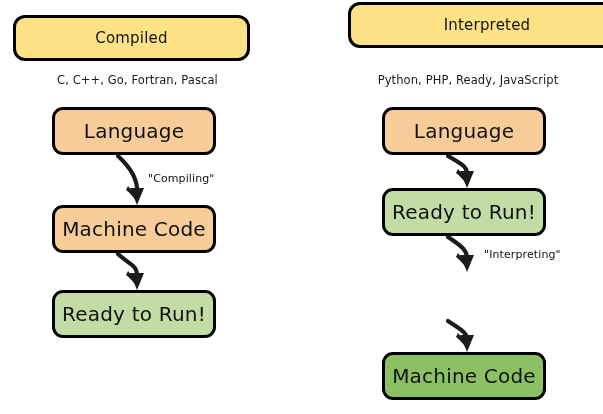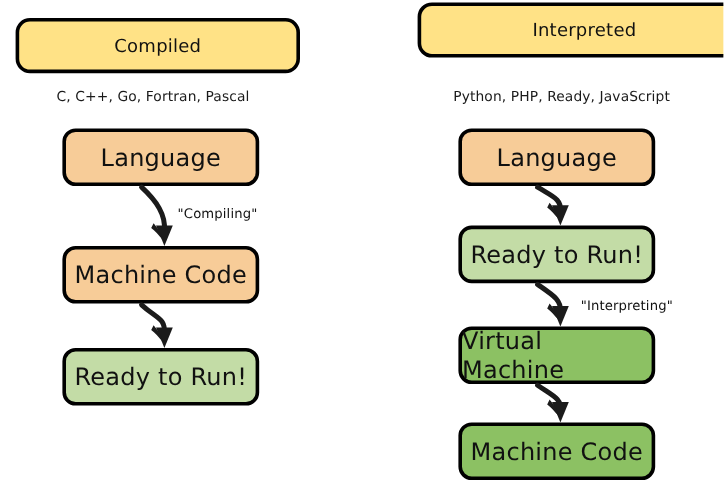--- a/index.html
+++ b/index.html
@@ -68,21 +68,21 @@
 </style>
 </head>
 <body>
 
 <div id="canvas">
 
   <div class="node node-header" style="left:13px; top:15px; width:237px; height:46px; background:#ffe286;">
     <span>Compiled</span>
   </div>
 
-  <div class="subtitle" style="left:9px; top:73px; width:237px;text-align:center;">C, C++, Go, Fortran, Pascal</div>
+  <div class="subtitle" style="left:19px; top:73px; width:237px;text-align:center;">C, C++, Go, Fortran, Pascal</div>
 
   <div class="node node-step" style="left:52px; top:107px; width:164px; height:48px; background:#f7cc98;">
     <span>Language</span>
   </div>
 
   <div class="node node-step" style="left:52px; top:205px; width:164px; height:48px; background:#f7cc98;">
     <span>Machine Code</span>
   </div>
 
   <div class="node node-step" style="left:52px; top:290px; width:164px; height:48px; background:#c3dca6;">
@@ -98,23 +98,20 @@
   <div class="subtitle" style="left:348px; top:73px; width:240px;">Python, PHP, Ready, JavaScript</div>
 
   <div class="node node-step" style="left:382px; top:107px; width:164px; height:48px; background:#f7cc98;">
     <span>Language</span>
   </div>
 
   <div class="node node-step" style="left:382px; top:188px; width:164px; height:48px; background:#c3dca6;">
     <span>Ready to Run!</span>
   </div>
 
-  <div class="node node-step" style="left:382px; top:272px; width:164px; height:48px; background:#8cc163;">
-    <span>Virtual Machine</span>
-  </div>
 
   <div class="node node-step" style="left:382px; top:352px; width:164px; height:48px; background:#8cc163;">
     <span>Machine Code</span>
   </div>
 
   <div class="edge-label" style="left:484px; top:248px;">"Interpreting"</div>
 
   <svg class="arrows" viewBox="0 0 603 414">
 
     <g>

